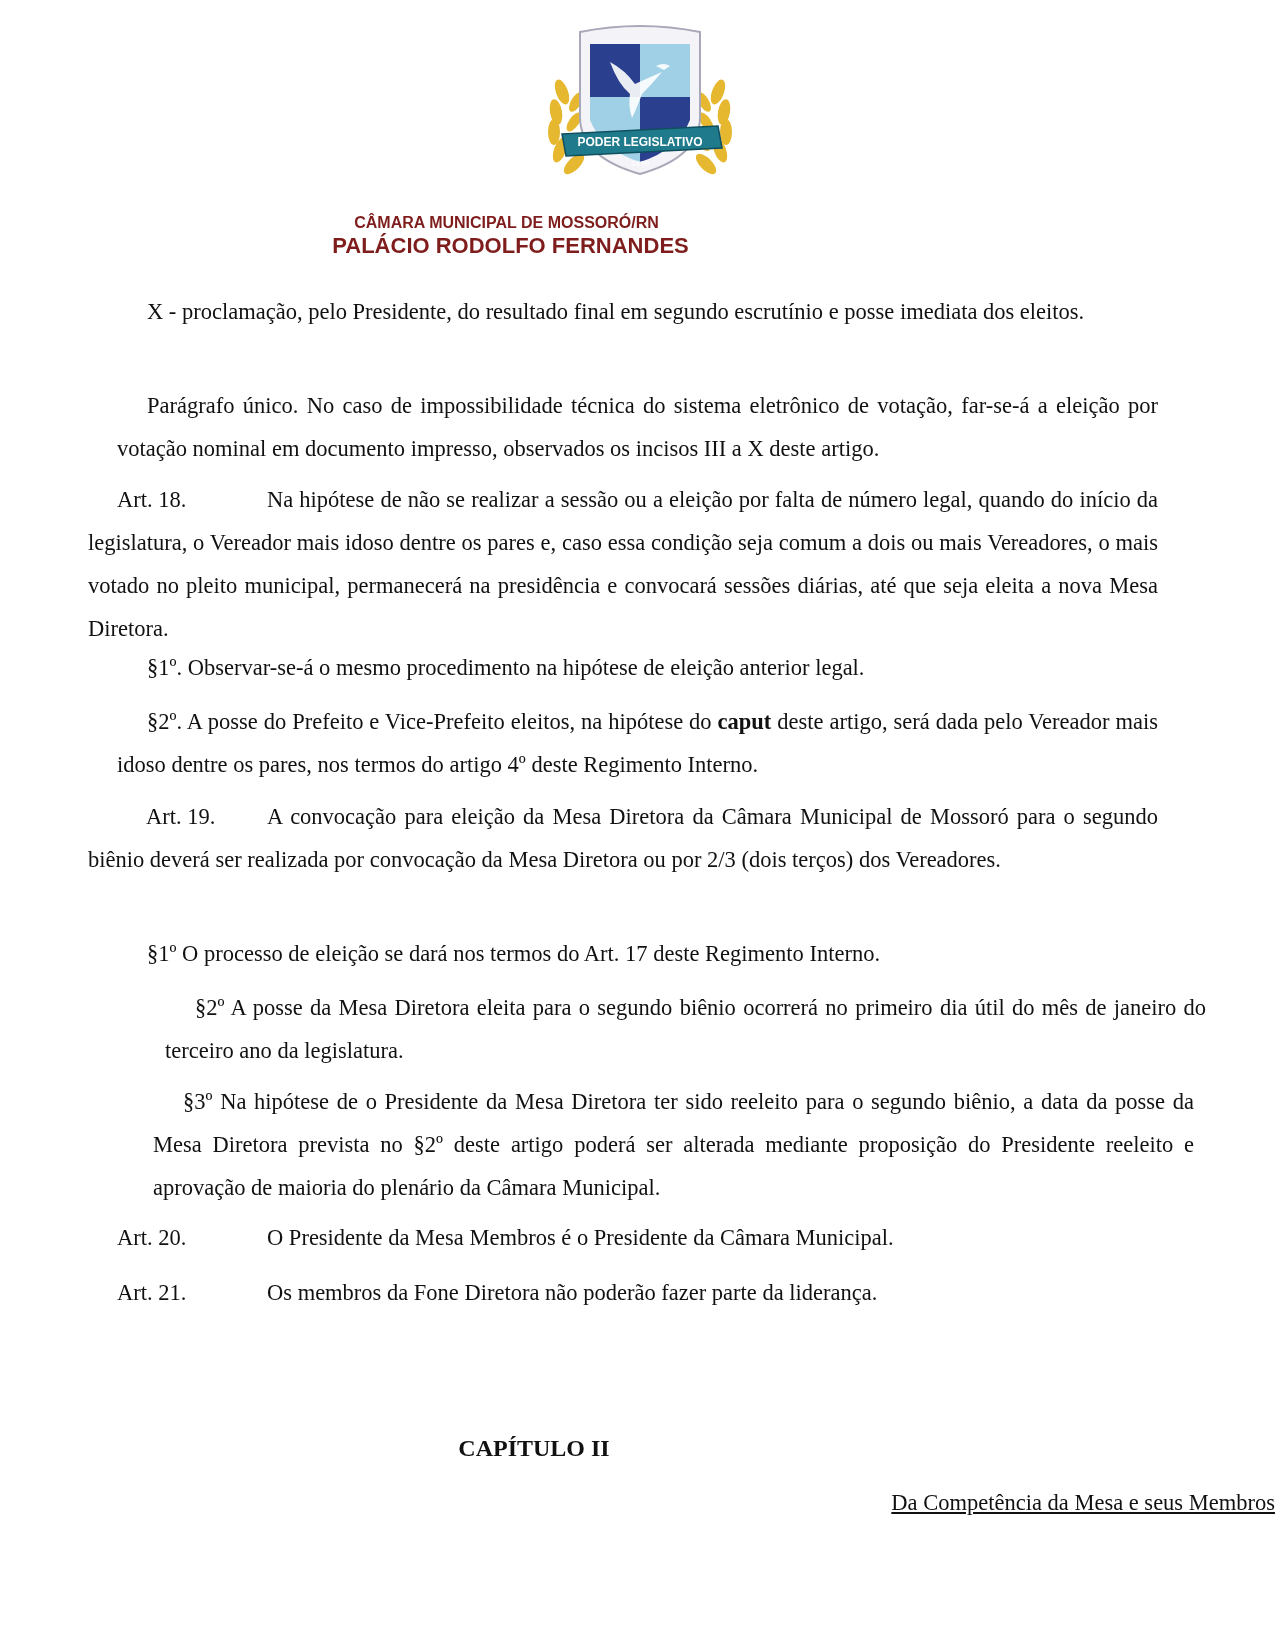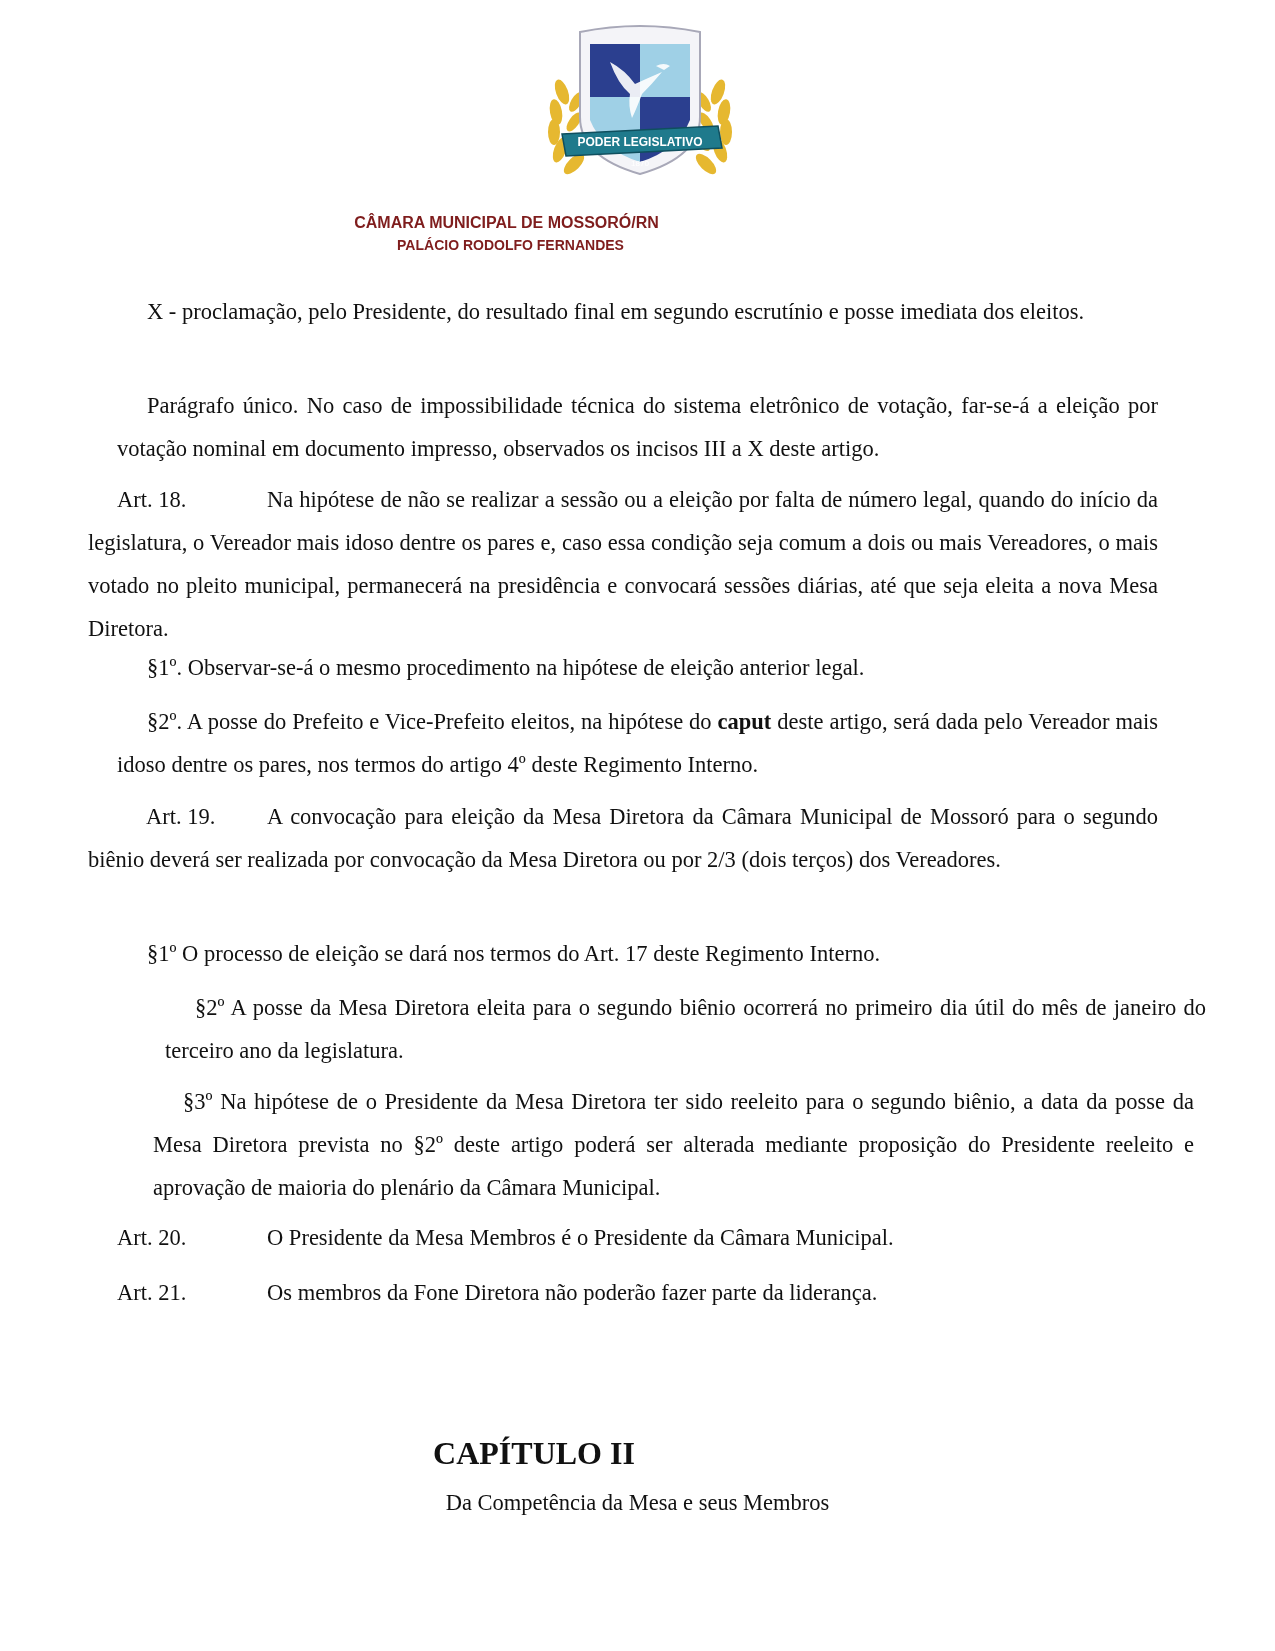--- a/index.html
+++ b/index.html
@@ -2,30 +2,30 @@
 <html><head>
 <meta charset="utf-8">
 <style>
   html, body { margin: 0; padding: 0; background: #ffffff; }
   body { width: 1275px; height: 1651px; position: relative; overflow: hidden; font-family: "Liberation Serif", "DejaVu Serif", serif; color: #111; }
   .header { position: absolute; left: 0; top: 0; width: 1275px; text-align: center; }
   .seal { position: absolute; left: 540px; top: 22px; width: 200px; height: 162px; }
   .hdr-lines { position: absolute; left: 0; top: 184px; width: 1013px; text-align: center; font-family: "Liberation Sans", "DejaVu Sans", sans-serif; font-weight: bold; color: #7f1d1d; margin-top: 27px; }
   .hdr-lines div { line-height: 23px; }
   .hdr-title { font-size: 16px; }
-  .hdr-sub { font-size: 14px; padding-left: 8px; }
+  .hdr-sub { font-size: 22px; padding-left: 8px; }
   .hdr-addr { font-size: 15.5px; }
   .hdr-cnpj { font-size: 15px; }
   .body { position: absolute; left: 0; top: 290px; width: 1275px; font-size: 22.5px; }
   .p { position: absolute; left: 88px; width: 1070px; line-height: 43px; text-align: justify; text-align-last: left; }
   .p.ind { left: 117px; width: 1041px; }
   .art-num { display: inline-block; width: 150px; }
   .ind-first { text-indent: 30px; }
-  .ch-title { position: absolute; left: 0; width: 1068px; text-align: center; font-weight: bold; font-size: 32px; }
-  .ch-sub { position: absolute; left: 0; width: 1275px; text-align: center; font-size: 22.5px; }
+  .ch-title { position: absolute; left: 0; width: 1068px; text-align: center; font-weight: bold; font-size: 24px; }
+  .ch-sub { position: absolute; left: 0; width: 1275px; text-align: right; font-size: 22.5px; text-decoration: underline; }
   b { font-weight: bold; }
 </style>
 </head>
 <body>
 
 <div class="header">
   <svg class="seal" viewBox="0 0 200 162" xmlns="http://www.w3.org/2000/svg">
 
     <g fill="#e6b830">
       <ellipse cx="22" cy="70" rx="6" ry="13" transform="rotate(-20 22 70)"></ellipse>

